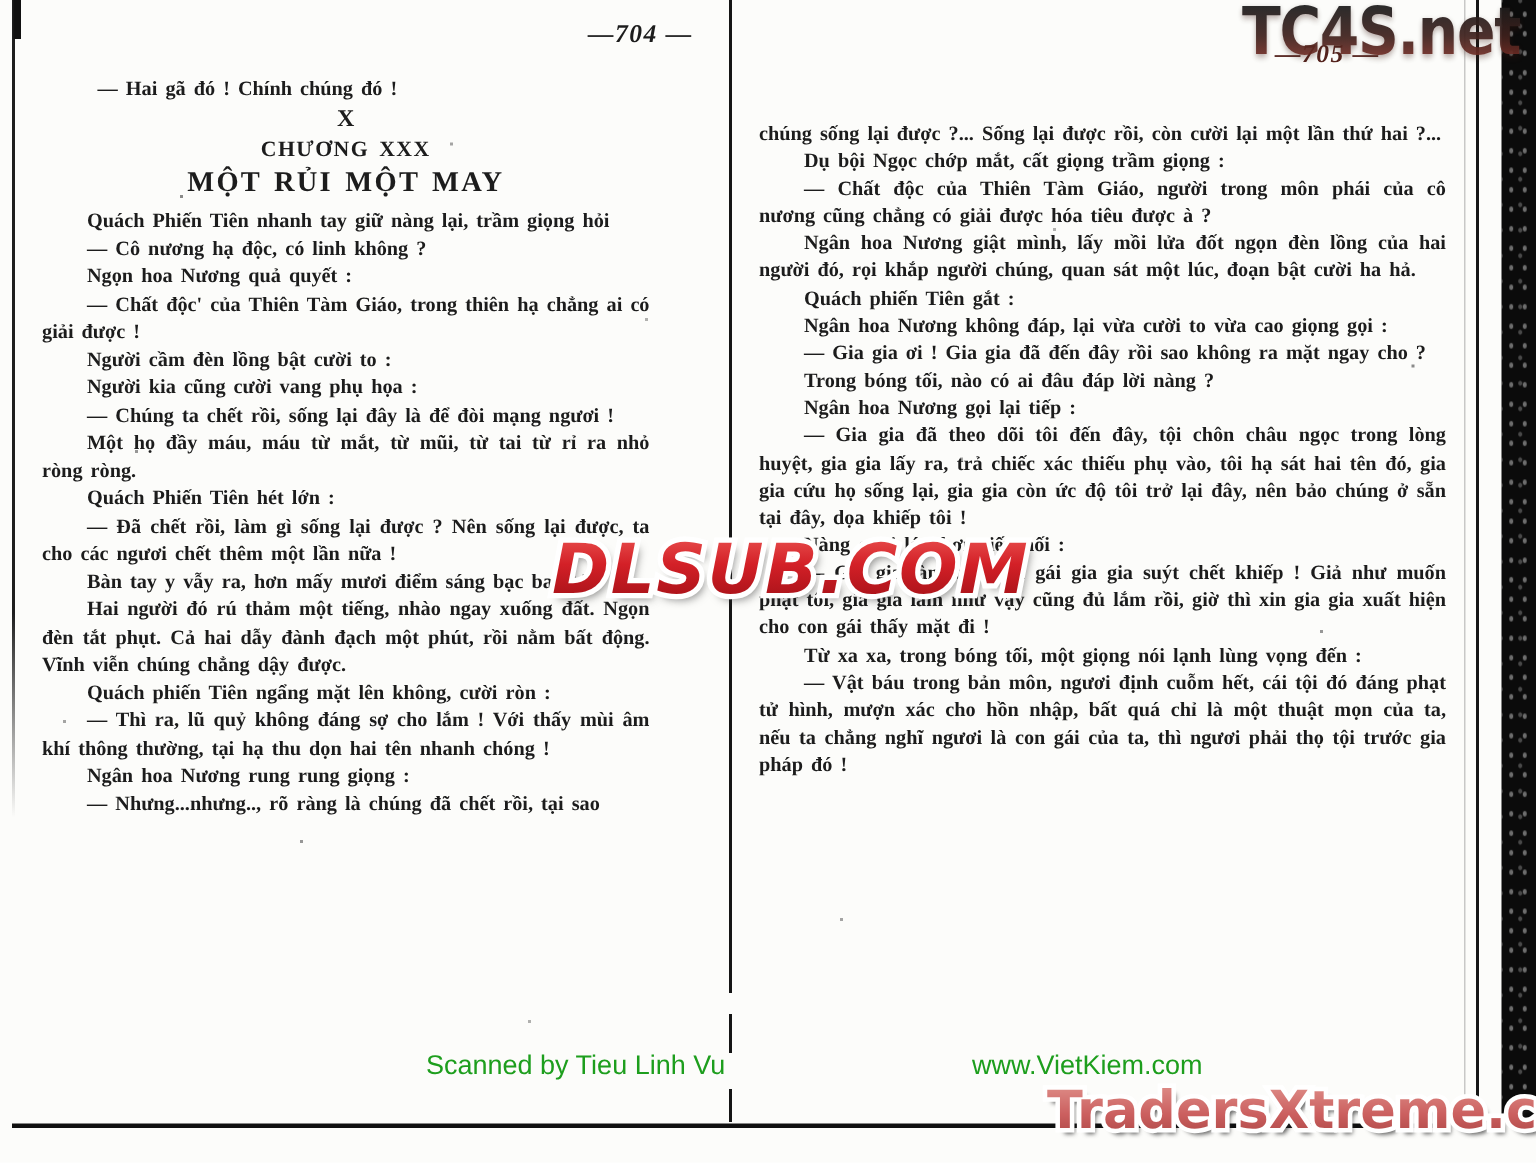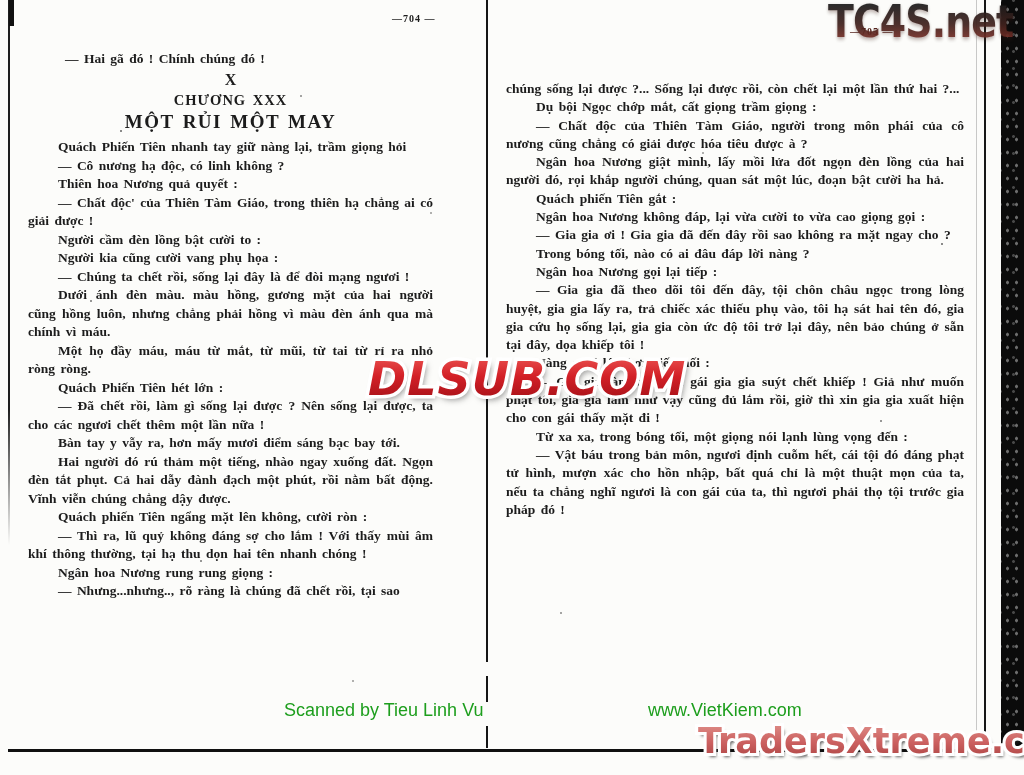--- a/index.html
+++ b/index.html
@@ -19,21 +19,21 @@
   .right-col { left:506px; top:80px; width:458px; font-size:13.5px; line-height:18.3px; }
   .col p { margin:0; text-indent:30px; }
   .col p.noindent { text-indent:0; }
   .open-line { text-indent:37px !important; text-align:left; }
   .center { text-align:center; text-indent:0 !important; }
   .sec-x  { font-size:16px; margin-top:2px !important; }
   .chap   { font-size:14.5px; letter-spacing:1px; margin-top:2px !important; }
   .title  { font-size:19px; letter-spacing:1.5px; margin:3px 0 7px !important; }
 
   
-  .pgnum { position:absolute; font-weight:bold; font-size:10px; color:#1c1c1c; letter-spacing:1px; }
+  .pgnum { position:absolute; font-weight:bold; font-size:17px; color:#1c1c1c; letter-spacing:1px;font-style:italic; }
   .pg-left  { left:392px; top:13px; }
   .pg-right { left:850px; top:26px; color:#54231d; z-index:4; }
 
   
   .ln { position:absolute; background:#151515; }
   .vline-center    { left:486px; top:0;     width:2px;   height:662px; }
   .vline-center-t1 { left:486px; top:676px; width:1.5px; height:26px; }
   .vline-center-t2 { left:486px; top:726px; width:1.5px; height:22px; }
   .vline-left  { left:8px; top:0; width:2px; height:545px;
                  background:linear-gradient(#1e1e1e 75%, rgba(30,30,30,0)); }
@@ -123,39 +123,38 @@
   <div class="pgnum pg-left">—704 —</div>
   <div class="pgnum pg-right">—705 —</div>
 
   <div class="col left-col">
     <p class="open-line">— Hai gã đó ! Chính chúng đó !</p>
     <p class="center sec-x">X</p>
     <p class="center chap">CHƯƠNG XXX</p>
     <p class="center title">MỘT RỦI MỘT MAY</p>
     <p>Quách Phiến Tiên nhanh tay giữ nàng lại, trầm giọng hỏi</p>
     <p>— Cô nương hạ độc, có linh không ?</p>
-    <p>Thiên hoa Nương quả quyết :</p>
+    <p>Ngọn hoa Nương quả quyết :</p>
     <p>— Chất độc' của Thiên Tàm Giáo, trong thiên hạ chẳng ai có giải được !</p>
     <p>Người cầm đèn lồng bật cười to :</p>
     <p>Người kia cũng cười vang phụ họa :</p>
     <p>— Chúng ta chết rồi, sống lại đây là để đòi mạng ngươi !</p>
-    <p>Dưới ánh đèn màu. màu hồng, gương mặt của hai người cũng hồng luôn, nhưng chẳng phải hồng vì màu đèn ánh qua mà chính vì máu.</p>
     <p>Một họ đầy máu, máu từ mắt, từ mũi, từ tai từ rỉ ra nhỏ ròng ròng.</p>
     <p>Quách Phiến Tiên hét lớn :</p>
     <p>— Đã chết rồi, làm gì sống lại được ? Nên  sống lại được, ta cho các ngươi chết thêm một lần nữa !</p>
     <p>Bàn tay y vẫy ra, hơn  mấy mươi điểm sáng bạc bay tới.</p>
     <p>Hai người đó  rú thảm một tiếng, nhào ngay  xuống đất. Ngọn đèn tắt phụt. Cả hai dẫy đành đạch một phút, rồi nằm bất động. Vĩnh viễn chúng chẳng dậy được.</p>
     <p>Quách phiến Tiên ngẩng mặt lên không, cười ròn :</p>
     <p>— Thì ra, lũ quỷ không  đáng sợ cho  lắm ! Với thấy mùi âm khí thông thường, tại hạ  thu dọn hai tên  nhanh chóng !</p>
     <p>Ngân hoa Nương rung rung giọng :</p>
     <p>— Nhưng...nhưng.., rõ ràng là chúng đã chết rồi,  tại sao</p>
   </div>
 
   <div class="col right-col">
-    <p class="noindent">chúng sống lại  được ?... Sống lại được rồi, còn chết lại một lần thứ hai ?...</p>
+    <p class="noindent">chúng sống lại  được ?... Sống lại được rồi, còn cười lại một lần thứ hai ?...</p>
     <p>Dụ bội Ngọc chớp mắt, cất giọng trầm giọng :</p>
     <p>— Chất độc của Thiên Tàm Giáo, người trong môn phái của cô nương cũng chẳng có giải được hóa tiêu được à ?</p>
     <p>Ngân hoa Nương giật mình, lấy mồi lửa đốt ngọn đèn lồng của hai người đó, rọi khắp người chúng, quan sát một lúc, đoạn bật cười ha hả.</p>
     <p>Quách phiến Tiên gắt :</p>
     <p>Ngân hoa Nương không đáp, lại vừa cười to vừa cao giọng gọi :</p>
     <p>— Gia gia ơi ! Gia gia đã đến đây rồi sao không ra mặt ngay cho ?</p>
     <p>Trong bóng tối, nào có ai đâu đáp lời nàng ?</p>
     <p>Ngân hoa Nương gọi lại tiếp :</p>
     <p>— Gia gia đã theo dõi tôi đến đây, tội chôn châu ngọc trong lòng huyệt, gia gia lấy ra, trả chiếc xác thiếu phụ vào, tôi hạ sát hai tên đó, gia gia cứu họ sống lại, gia gia còn ức độ tôi trở lại đây, nên bảo chúng ở sẵn tại đây, dọa khiếp tôi !</p>
     <p>Nàng cười lớn hơn tiếp nối :</p>

